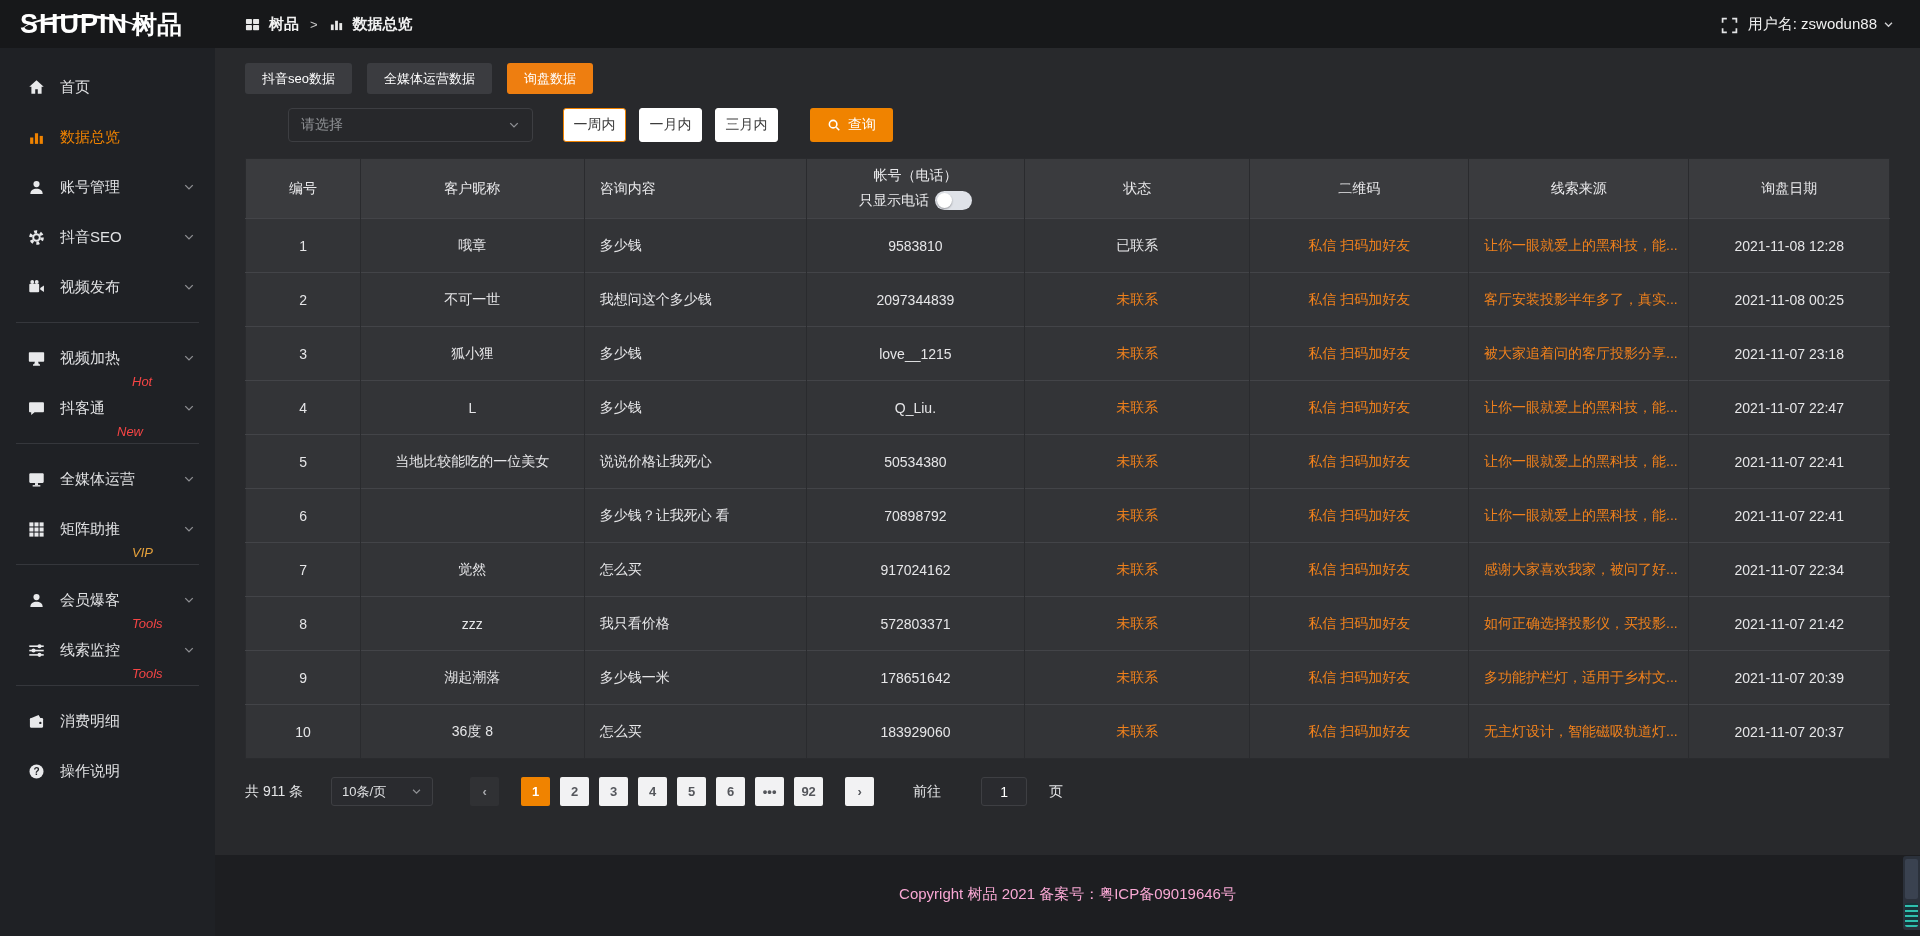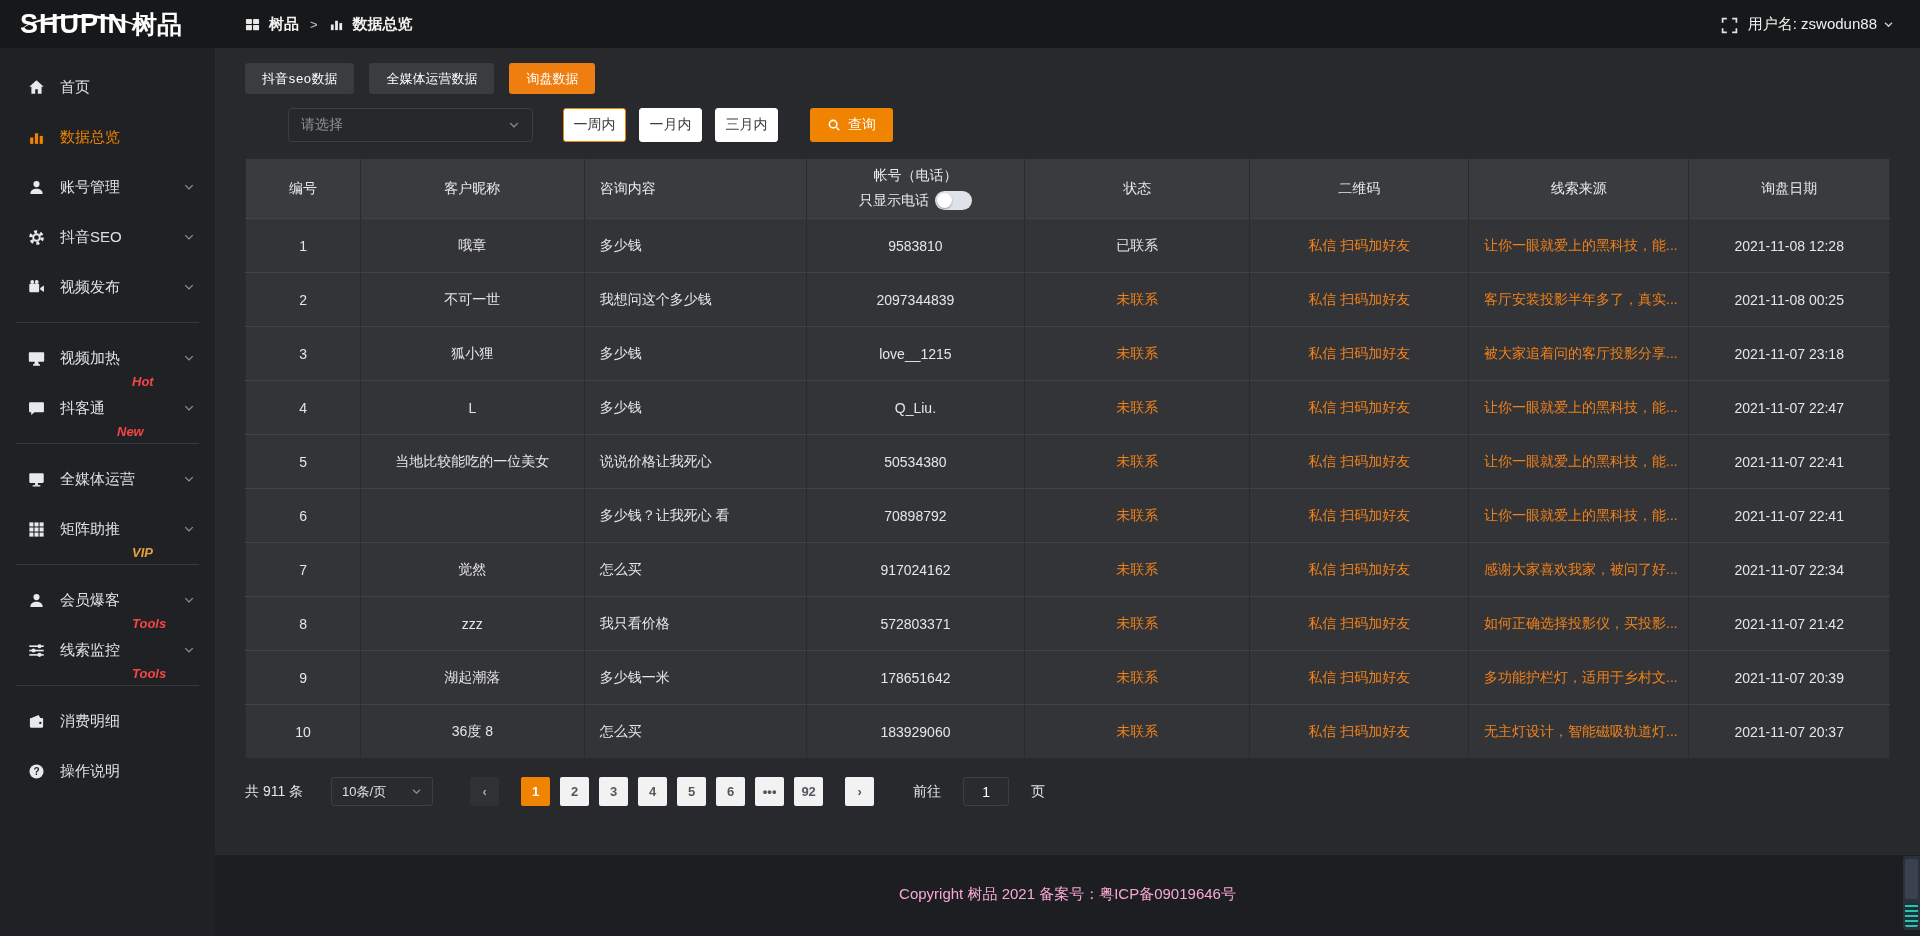--- a/index.html
+++ b/index.html
@@ -20,30 +20,30 @@
   .top-right { margin-left:auto; display:flex; align-items:flex-end; gap:10px; padding-right:26px; }
   .fs-icon { display:inline-flex; color:#e2e3e5; cursor:pointer; }
   .user-menu { display:flex; align-items:center; gap:6px; font-size:15px; color:#f0f0f0; cursor:pointer; }
   .user-menu .chev { color:#cfcfd1; display:inline-flex; }
 
   
   aside.sidebar { background:#1f2125; padding-top:14px; overflow:hidden; }
   .side-item { height:50px; display:flex; align-items:center; padding:0 20px 0 27px; font-size:15px; color:#e0e1e3; cursor:pointer; }
   .side-item .s-icon { width:18px; display:inline-flex; justify-content:center; margin-right:15px; color:#e8e9eb; }
   .side-item.active, .side-item.active .s-icon { color:#f08300; }
-  .s-badge { margin-left:12px; font-size:13px; font-weight:bold; font-style:italic;margin-top:47px; }
+  .s-badge { margin-left:12px; font-size:13px; font-weight:normal; font-style:italic;margin-top:47px; }
   .s-chev { margin-left:auto; color:#8d8e92; display:inline-flex; }
   .side-divider { border-top:1px solid #35373c; margin:10px 16px; }
 
   
   main.main { background:#28292c; display:flex; flex-direction:column; overflow:hidden; }
   .content { padding:15px 30px 0 30px; flex:1 1 auto; }
 
   .tabs { display:flex; gap:15px; }
-  .tab { height:31px; padding:0 17px; background:#3b3c40; color:#fff; border:none; border-radius:3px; font-size:13px; font-family:Liberation Mono, monospace; cursor:pointer; }
+  .tab { height:31px; padding:0 17px; background:#3b3c40; color:#fff; border:none; border-radius:3px; font-size:13px; font-family:Liberation Sans, sans-serif; cursor:pointer; }
   .tab.active { background:#ee7e10; }
 
   .filters { display:flex; align-items:center; margin-top:14px;padding-left:43px; }
   .f-select { width:245px; height:34px; background:#27282b; border:1px solid #3d3e42; border-radius:4px; display:flex; align-items:center; justify-content:space-between; padding:0 12px; color:#8f9195; font-size:14px; cursor:pointer; }
   .f-select .chev { color:#8f9195; display:inline-flex; }
   .periods { display:flex; gap:13px; margin-left:30px; }
   .period-btn { width:63px; height:34px; background:#fff; color:#3c3c3c; border:1px solid #fff; border-radius:3px; font-size:14px; font-family:inherit; cursor:pointer; }
   .period-btn.active { border:1px solid #f08300; }
   .search-btn { margin-left:32px; height:34px; padding:0 17px; background:#f08300; color:#fff; border:none; border-radius:3px; font-size:14px; font-family:inherit; display:flex; align-items:center; gap:7px; cursor:pointer; }
 
@@ -62,21 +62,21 @@
   
   .pagination { display:flex; align-items:center; margin-top:18px; font-size:14px; color:#e4e5e7;gap:12px; }
   .pg-total { margin-right:16px; }
   .pg-size { width:102px; height:29px; background:#2a2b2f; border:1px solid #3e3f43; border-radius:3px; display:flex; align-items:center; justify-content:space-between; padding:0 10px; font-size:13px; color:#dfe0e2; cursor:pointer; margin-right:20px; }
   .pg-size .chev { color:#8f9195; display:inline-flex; }
   .pg-btn { min-width:29px; height:29px; border:none; border-radius:2px; margin:0 5px; font-size:13px; font-weight:bold; font-family:inherit; cursor:pointer; }
   .pg-btn.dark { background:#303134; color:#a9aaae; }
   .pg-btn.light { background:#f2f2f3; color:#55575c; }
   .pg-btn.active { background:#f08300; color:#fff; }
   .pg-pages { display:flex; }
-  .pg-goto-label { margin-left:22px; margin-right:10px; }
+  .pg-goto-label { margin-left:22px; margin-right:28px; }
   .pg-input { width:46px; height:29px; background:#2a2b2f; border:1px solid #3e3f43; border-radius:3px; color:#fff; font-size:14px; text-align:center; font-family:inherit; margin-right:10px; }
 
   footer.footer { height:81px; background:#1d1e21; text-align:center; padding-top:30px; font-size:15px; color:#f9a8d4; }
 
   .floating-widget { position:fixed; right:0; bottom:6px; width:17px; height:74px; background:#2b313b; border-radius:3px 0 0 3px; padding:3px 2px; cursor:pointer; }
   .fw-pane { height:40px; background:#3a4250; border-radius:2px; }
   .fw-stripes { height:24px; margin-top:4px; background:repeating-linear-gradient(0deg,#2fbfae 0 2px,#17343a 2px 5px); border-radius:2px; }
 </style>
 </head>
 <body>

